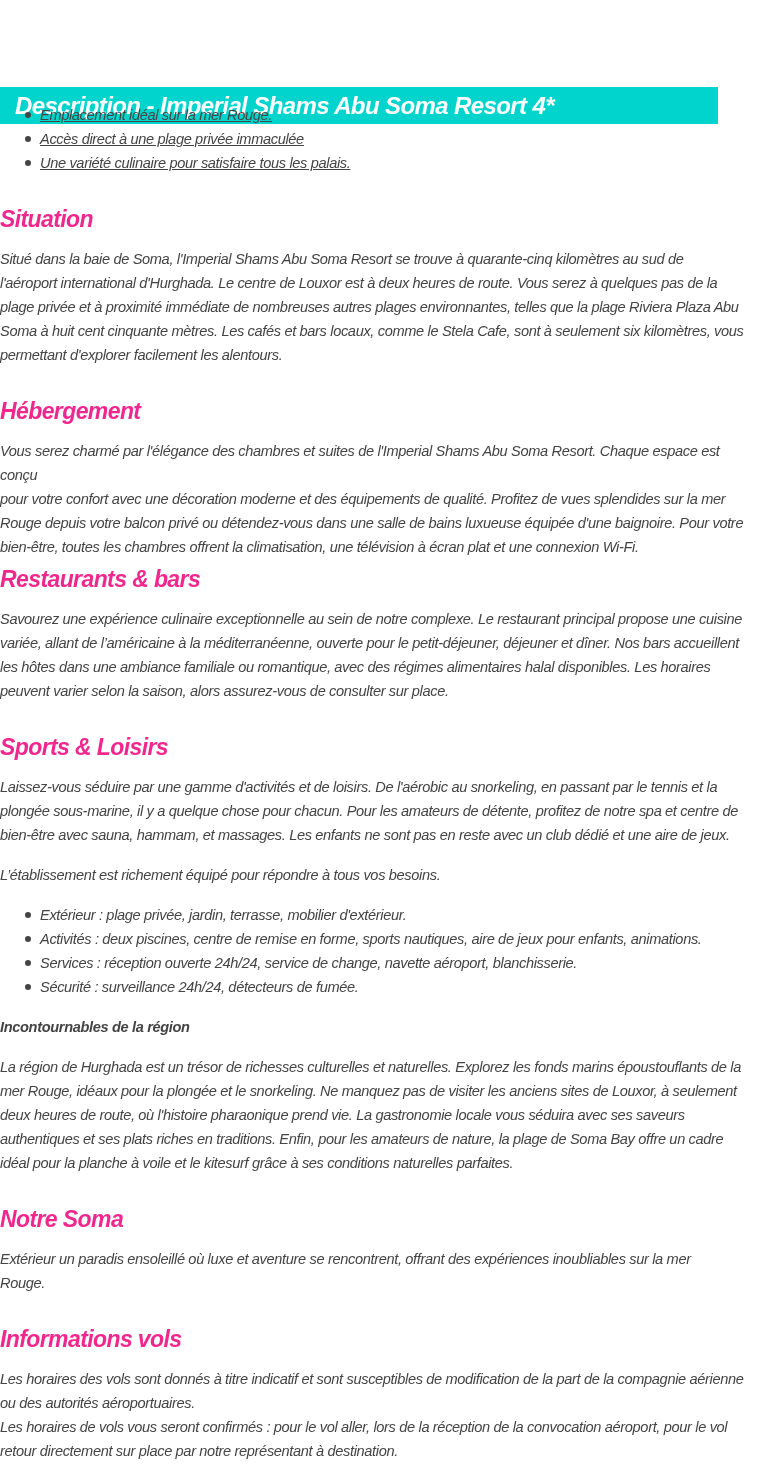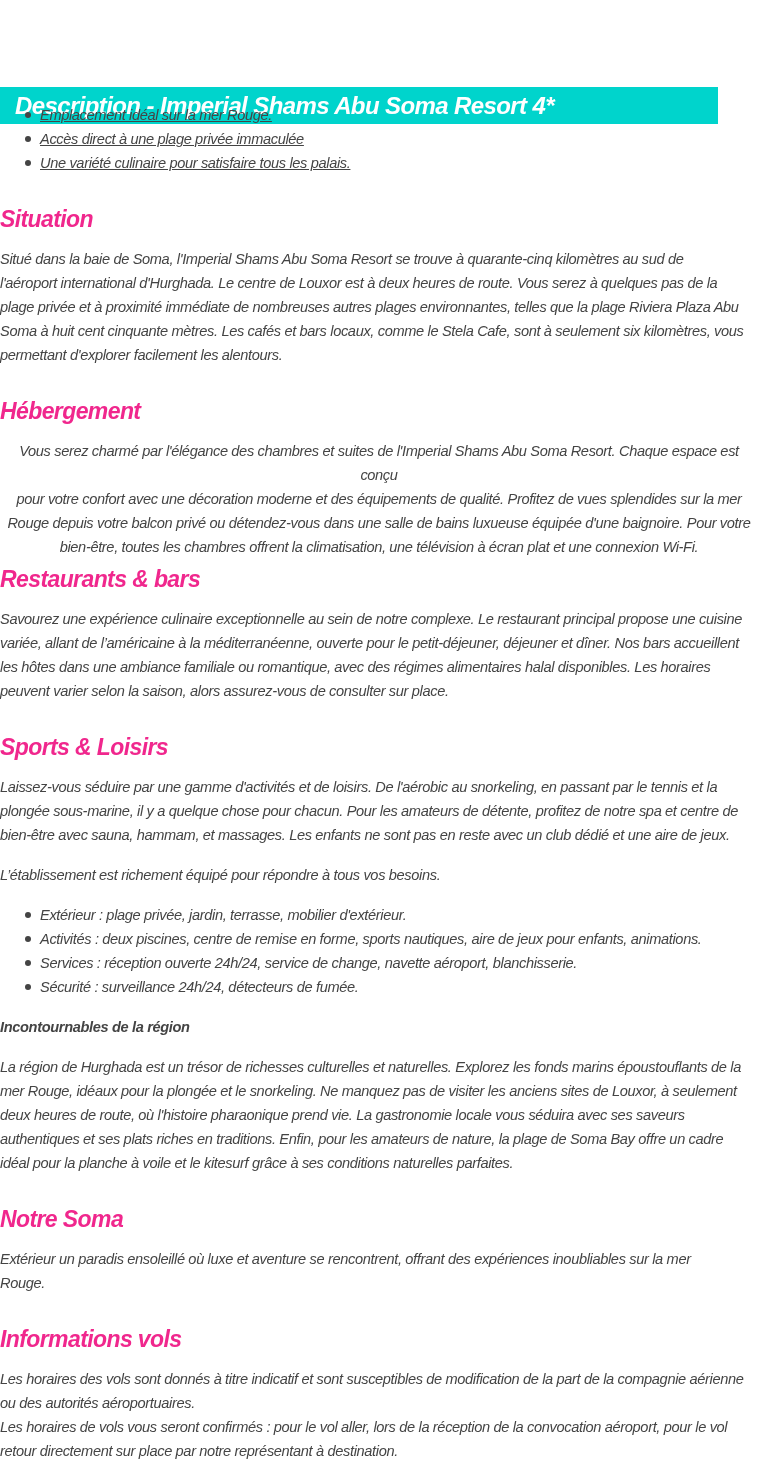--- a/index.html
+++ b/index.html
@@ -113,21 +113,21 @@
       <span>l'aéroport international d'Hurghada. Le centre de Louxor est à deux heures de route. Vous serez à quelques pas de la</span><br>
       <span>plage privée et à proximité immédiate de nombreuses autres plages environnantes, telles que la plage Riviera Plaza Abu</span><br>
       <span>Soma à huit cent cinquante mètres. Les cafés et bars locaux, comme le Stela Cafe, sont à seulement six kilomètres, vous</span><br>
       <span>permettant d'explorer facilement les alentours.</span>
     </p>
   </div>
 
   <div class="block" style="top:396px;">
     <h2 class="section">Hébergement</h2>
   </div>
-  <div class="block" style="top:439px;text-align:center;">
+  <div class="block" style="top:439px;">
     <p class="body">
       <span>Vous serez charmé par l'élégance des chambres et suites de l'Imperial Shams Abu Soma Resort. Chaque espace est conçu</span><br>
       <span>pour votre confort avec une décoration moderne et des équipements de qualité. Profitez de vues splendides sur la mer</span><br>
       <span>Rouge depuis votre balcon privé ou détendez-vous dans une salle de bains luxueuse équipée d'une baignoire. Pour votre</span><br>
       <span>bien-être, toutes les chambres offrent la climatisation, une télévision à écran plat et une connexion Wi-Fi.</span>
     </p>
   </div>
 
   <div class="block" style="top:564px;">
     <h2 class="section">Restaurants &amp; bars</h2>

